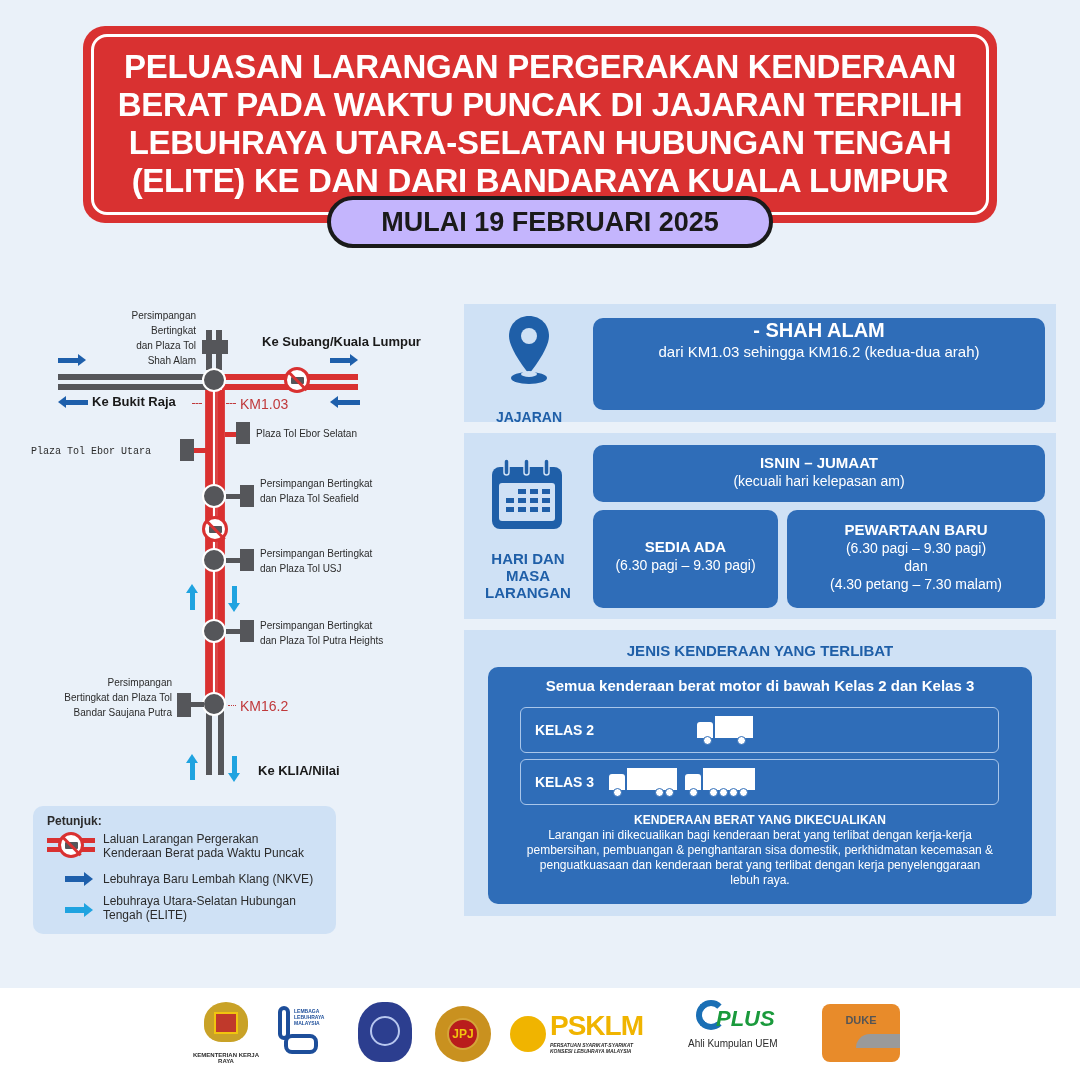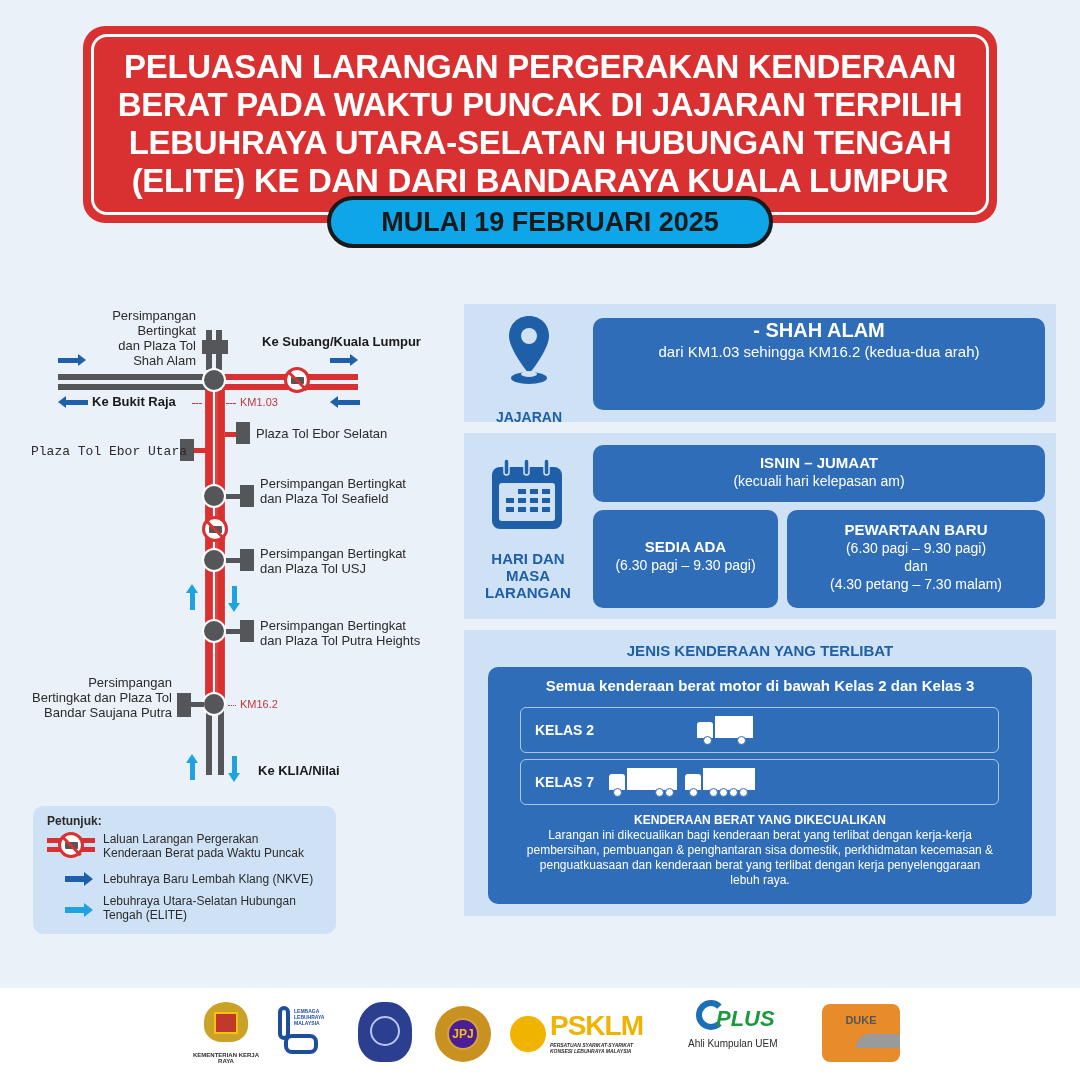--- a/index.html
+++ b/index.html
@@ -22,38 +22,38 @@
     border: 3px solid #fff; border-radius: 16px;
   }
   .title-text {
     position: absolute; left: 0; right: 0; top: 22px;
     text-align: center; color: #fff; font-weight: bold;
     font-size: 33px; line-height: 38px; letter-spacing: -0.3px;
     white-space: pre-line;
   }
   .date-pill {
     left: 327px; top: 196px; width: 446px; height: 52px;
-    background: #0ea5e9; border: 4px solid #1a1a1a; border-radius: 28px;
+    background: #c4b5fd; border: 4px solid #1a1a1a; border-radius: 28px;
     text-align: center; font-weight: bold; font-size: 27px; line-height: 44px; color: #1a1a1a;
   }
 
   
   .road-h { height: 6px; }
   .road-v { width: 6px; }
   .grey { background: #55565a; }
   .red { background: #d93131; }
   .node {
     width: 24px; height: 24px; border-radius: 50%;
     background: #55565a; border: 2px solid #fff;
   }
   .plaza { background: #55565a; }
-  .map-label { font-size: 13px; line-height: 15px; color: #2b2b2b; }
+  .map-label { font-size: 10px; line-height: 15px; color: #2b2b2b; }
   .map-label.right { text-align: right; }
   .map-bold { font-weight: bold; font-size: 13px; color: #1a1a1a; }
-  .km { color: #c0393b; font-size: 11px; }
+  .km { color: #c0393b; font-size: 14px; }
   .noentry {
     width: 26px; height: 26px; border-radius: 50%;
     background: #fff; border: 3px solid #d93131;
   }
   .noentry::after {
     content: ""; position: absolute; left: 9px; top: -2px; width: 3px; height: 26px;
     background: #d93131; transform: rotate(-45deg);
   }
   .noentry .truck { position: absolute; left: 4px; top: 7px; width: 13px; height: 7px; background: #55565a; border-radius: 1px; }
 
@@ -280,21 +280,21 @@
       <div class="abs class-label" style="left:14px;top:14px;">KELAS 2</div>
       <div class="abs" style="left:176px;top:8px;width:58px;height:30px;">
         <div class="abs lorry" style="left:0;top:6px;width:16px;height:16px;border-radius:3px 3px 0 0;"></div>
         <div class="abs lorry" style="left:18px;top:0;width:38px;height:22px;"></div>
         <div class="abs lorry" style="left:6px;top:20px;width:9px;height:9px;border-radius:50%;border:1px solid #2f6db8;"></div>
         <div class="abs lorry" style="left:40px;top:20px;width:9px;height:9px;border-radius:50%;border:1px solid #2f6db8;"></div>
       </div>
     </div>
 
     <div class="abs class-row" style="left:32px;top:92px;width:479px;height:46px;">
-      <div class="abs class-label" style="left:14px;top:14px;">KELAS 7</div>
+      <div class="abs class-label" style="left:14px;top:14px;">KELAS 3</div>
       <div class="abs" style="left:88px;top:8px;width:70px;height:30px;">
         <div class="abs lorry" style="left:0;top:6px;width:16px;height:16px;border-radius:3px 3px 0 0;"></div>
         <div class="abs lorry" style="left:18px;top:0;width:50px;height:22px;"></div>
         <div class="abs lorry" style="left:4px;top:20px;width:9px;height:9px;border-radius:50%;border:1px solid #2f6db8;"></div>
         <div class="abs lorry" style="left:46px;top:20px;width:9px;height:9px;border-radius:50%;border:1px solid #2f6db8;"></div>
         <div class="abs lorry" style="left:56px;top:20px;width:9px;height:9px;border-radius:50%;border:1px solid #2f6db8;"></div>
       </div>
       <div class="abs" style="left:164px;top:8px;width:70px;height:30px;">
         <div class="abs lorry" style="left:0;top:6px;width:16px;height:16px;border-radius:3px 3px 0 0;"></div>
         <div class="abs lorry" style="left:18px;top:0;width:52px;height:22px;"></div>
@@ -326,21 +326,21 @@
 LEBUHRAYA
 MALAYSIA</div>
   </div>
 
   <div class="abs" style="left:358px;top:14px;width:54px;height:60px;border-radius:45% 45% 40% 40%;background:#2c3e8f;">
     <div class="abs" style="left:12px;top:14px;width:30px;height:30px;border-radius:50%;border:2px solid #b8c7ef;"></div>
   </div>
 
   <div class="abs" style="left:435px;top:14px;width:56px;height:62px;">
     <div class="abs" style="left:0;top:4px;width:56px;height:56px;border-radius:50%;background:#c9911f;"></div>
-    <div class="abs" style="left:12px;top:16px;width:32px;height:32px;border-radius:50%;background:#4c1d95;border:2px solid #d4a53a;color:#f1c40f;font-weight:bold;font-size:12px;text-align:center;line-height:28px;">JPJ</div>
+    <div class="abs" style="left:12px;top:16px;width:32px;height:32px;border-radius:50%;background:#b91c1c;border:2px solid #d4a53a;color:#f1c40f;font-weight:bold;font-size:12px;text-align:center;line-height:28px;">JPJ</div>
   </div>
 
   <div class="abs" style="left:510px;top:22px;width:152px;height:48px;">
     <div class="abs" style="left:0;top:6px;width:36px;height:36px;background:#f0b400;border-radius:50%;"></div>
     <div class="abs" style="left:40px;top:0;font-size:28px;font-weight:bold;color:#f0b400;font-family:'Liberation Sans Narrow','Liberation Sans',sans-serif;letter-spacing:-1px;">PSKLM</div>
     <div class="abs" style="left:40px;top:32px;font-size:5px;line-height:6px;font-weight:bold;font-style:italic;white-space:pre-line;">PERSATUAN SYARIKAT-SYARIKAT
 KONSESI LEBUHRAYA MALAYSIA</div>
   </div>
 
   <div class="abs" style="left:686px;top:12px;width:104px;height:54px;">

